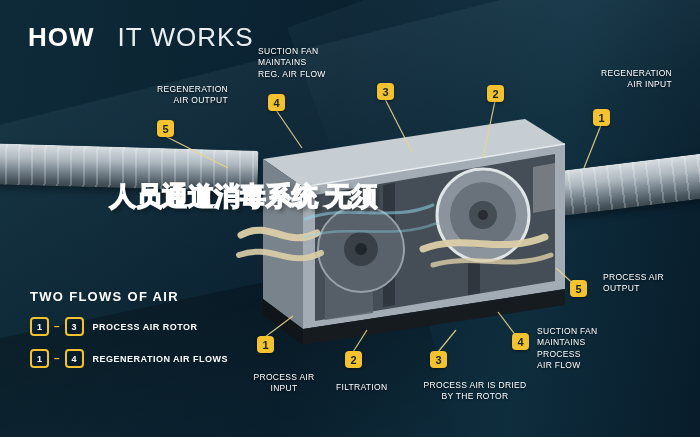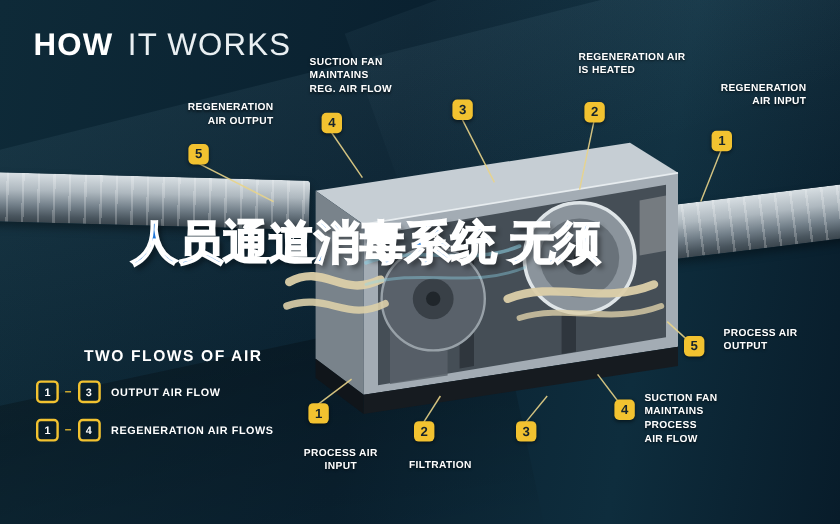--- a/index.html
+++ b/index.html
@@ -25,60 +25,60 @@
     box-shadow:0 4px 7px rgba(0,0,0,0.35);}
   .duct-left{left:-8px;top:147px;width:266px;height:41px;transform:rotate(1.6deg);}
   .duct-right{left:544px;top:173px;width:168px;height:45px;transform:rotate(-7deg);transform-origin:left center;}
 
   .machine{position:absolute;left:233px;top:97px;z-index:3;}
 
   .lines-overlay{position:absolute;left:0;top:0;z-index:5;pointer-events:none;}
 
   .title{position:absolute;left:28px;top:22px;z-index:7;color:#ffffff;font-size:26px;letter-spacing:1px;}
   .title .t-bold{font-weight:700;}
-  .title .t-light{font-weight:300;color:#e9eff2;margin-left:12px;}
+  .title .t-light{font-weight:300;color:#e9eff2;margin-left:23px;}
 
   .headline{position:absolute;left:110px;top:181px;z-index:8;
-    font-weight:900;font-size:38px;line-height:1.17;color:#1b74d8;
+    font-weight:900;font-size:26px;line-height:1.17;color:#1b74d8;
     -webkit-text-stroke:1.6px #ffffff;
     text-shadow:3px 3px 4px rgba(0,0,0,0.45);}
 
-  .co-label{position:absolute;z-index:6;color:#ffffff;font-weight:700;font-size:8.5px;
+  .co-label{position:absolute;z-index:6;color:#ffffff;font-weight:400;font-size:8.5px;
     letter-spacing:0.3px;line-height:1.35;white-space:pre-line;text-transform:uppercase;
     text-shadow:0 1px 2px rgba(0,0,0,0.6);}
   .badge{position:absolute;z-index:6;width:17px;height:17px;background:#f2c230;border-radius:4px;
     display:flex;align-items:center;justify-content:center;
     font-weight:700;font-size:11px;color:#17242c;box-shadow:0 1px 3px rgba(0,0,0,0.45);}
 
   
   .l0{left:116px;top:84px;width:112px;text-align:right;}
   .l1{left:258px;top:46px;width:96px;}
   .l2{left:372px;top:42px;width:72px;}
   .l3{left:482px;top:42px;width:112px;}
   .l4{left:576px;top:68px;width:96px;text-align:right;}
   .l5{left:603px;top:272px;width:80px;}
   .l6{left:537px;top:326px;width:94px;}
   .l7{left:423px;top:380px;width:104px;text-align:center;}
-  .l8{left:336px;top:382px;width:62px;text-align:center;}
+  .l8{left:336px;top:382px;width:62px;}
   .l9{left:246px;top:372px;width:76px;text-align:center;}
 
   
   .b0{left:157px;top:120px;}
   .b1{left:268px;top:94px;}
   .b2{left:377px;top:83px;}
   .b3{left:487px;top:85px;}
   .b4{left:593px;top:109px;}
   .b5{left:570px;top:280px;}
   .b6{left:512px;top:333px;}
   .b7{left:430px;top:351px;}
   .b8{left:345px;top:351px;}
   .b9{left:257px;top:336px;}
 
   .legend{position:absolute;left:30px;top:289px;z-index:7;}
-  .legend-title{color:#ffffff;font-size:13px;font-weight:700;letter-spacing:1.3px;margin-left:40px;}
+  .legend-title{color:#ffffff;font-size:13px;font-weight:700;letter-spacing:1.3px;}
   .legend-row{display:flex;align-items:center;margin-top:13px;}
   .lbadge{width:15px;height:15px;border:2px solid #f2c230;border-radius:4px;
     color:#ffffff;font-size:9px;font-weight:700;display:flex;align-items:center;justify-content:center;
     background:rgba(8,28,40,0.55);}
   .ldash{color:#f2c230;margin:0 5px;font-weight:700;font-size:10px;}
   .legend-label{color:#ffffff;font-size:9px;font-weight:700;letter-spacing:0.5px;margin-left:9px;}
 </style>
 </head>
 <body>
 
@@ -139,29 +139,29 @@
 
   <div class="headline">
     <div>人员通道消毒系统 无须</div>
   </div>
 
   <div class="co-label l0">REGENERATION
 AIR OUTPUT</div>
   <div class="co-label l1">SUCTION FAN
 MAINTAINS
 REG. AIR FLOW</div>
-  <div class="co-label l3">REGENERATION AIR
-IS HEATED</div>
   <div class="co-label l4">REGENERATION
 AIR INPUT</div>
   <div class="co-label l5">PROCESS AIR
 OUTPUT</div>
   <div class="co-label l6">SUCTION FAN
 MAINTAINS PROCESS
 AIR FLOW</div>
+  <div class="co-label l7">PROCESS AIR IS DRIED
+BY THE ROTOR</div>
   <div class="co-label l8">FILTRATION</div>
   <div class="co-label l9">PROCESS AIR
 INPUT</div>
 
   <div class="badge b0">5</div>
   <div class="badge b1">4</div>
   <div class="badge b2">3</div>
   <div class="badge b3">2</div>
   <div class="badge b4">1</div>
   <div class="badge b5">5</div>
@@ -169,21 +169,21 @@
   <div class="badge b7">3</div>
   <div class="badge b8">2</div>
   <div class="badge b9">1</div>
 
   <div class="legend">
     <div class="legend-title">TWO FLOWS OF AIR</div>
     <div class="legend-row">
       <span class="lbadge">1</span>
       <span class="ldash">–</span>
       <span class="lbadge">3</span>
-      <span class="legend-label">OUTPUT AIR FLOW</span>
+      <span class="legend-label">PROCESS AIR ROTOR</span>
     </div>
     <div class="legend-row">
       <span class="lbadge">1</span>
       <span class="ldash">–</span>
       <span class="lbadge">4</span>
       <span class="legend-label">REGENERATION AIR FLOWS</span>
     </div>
   </div>
 
 </div>

